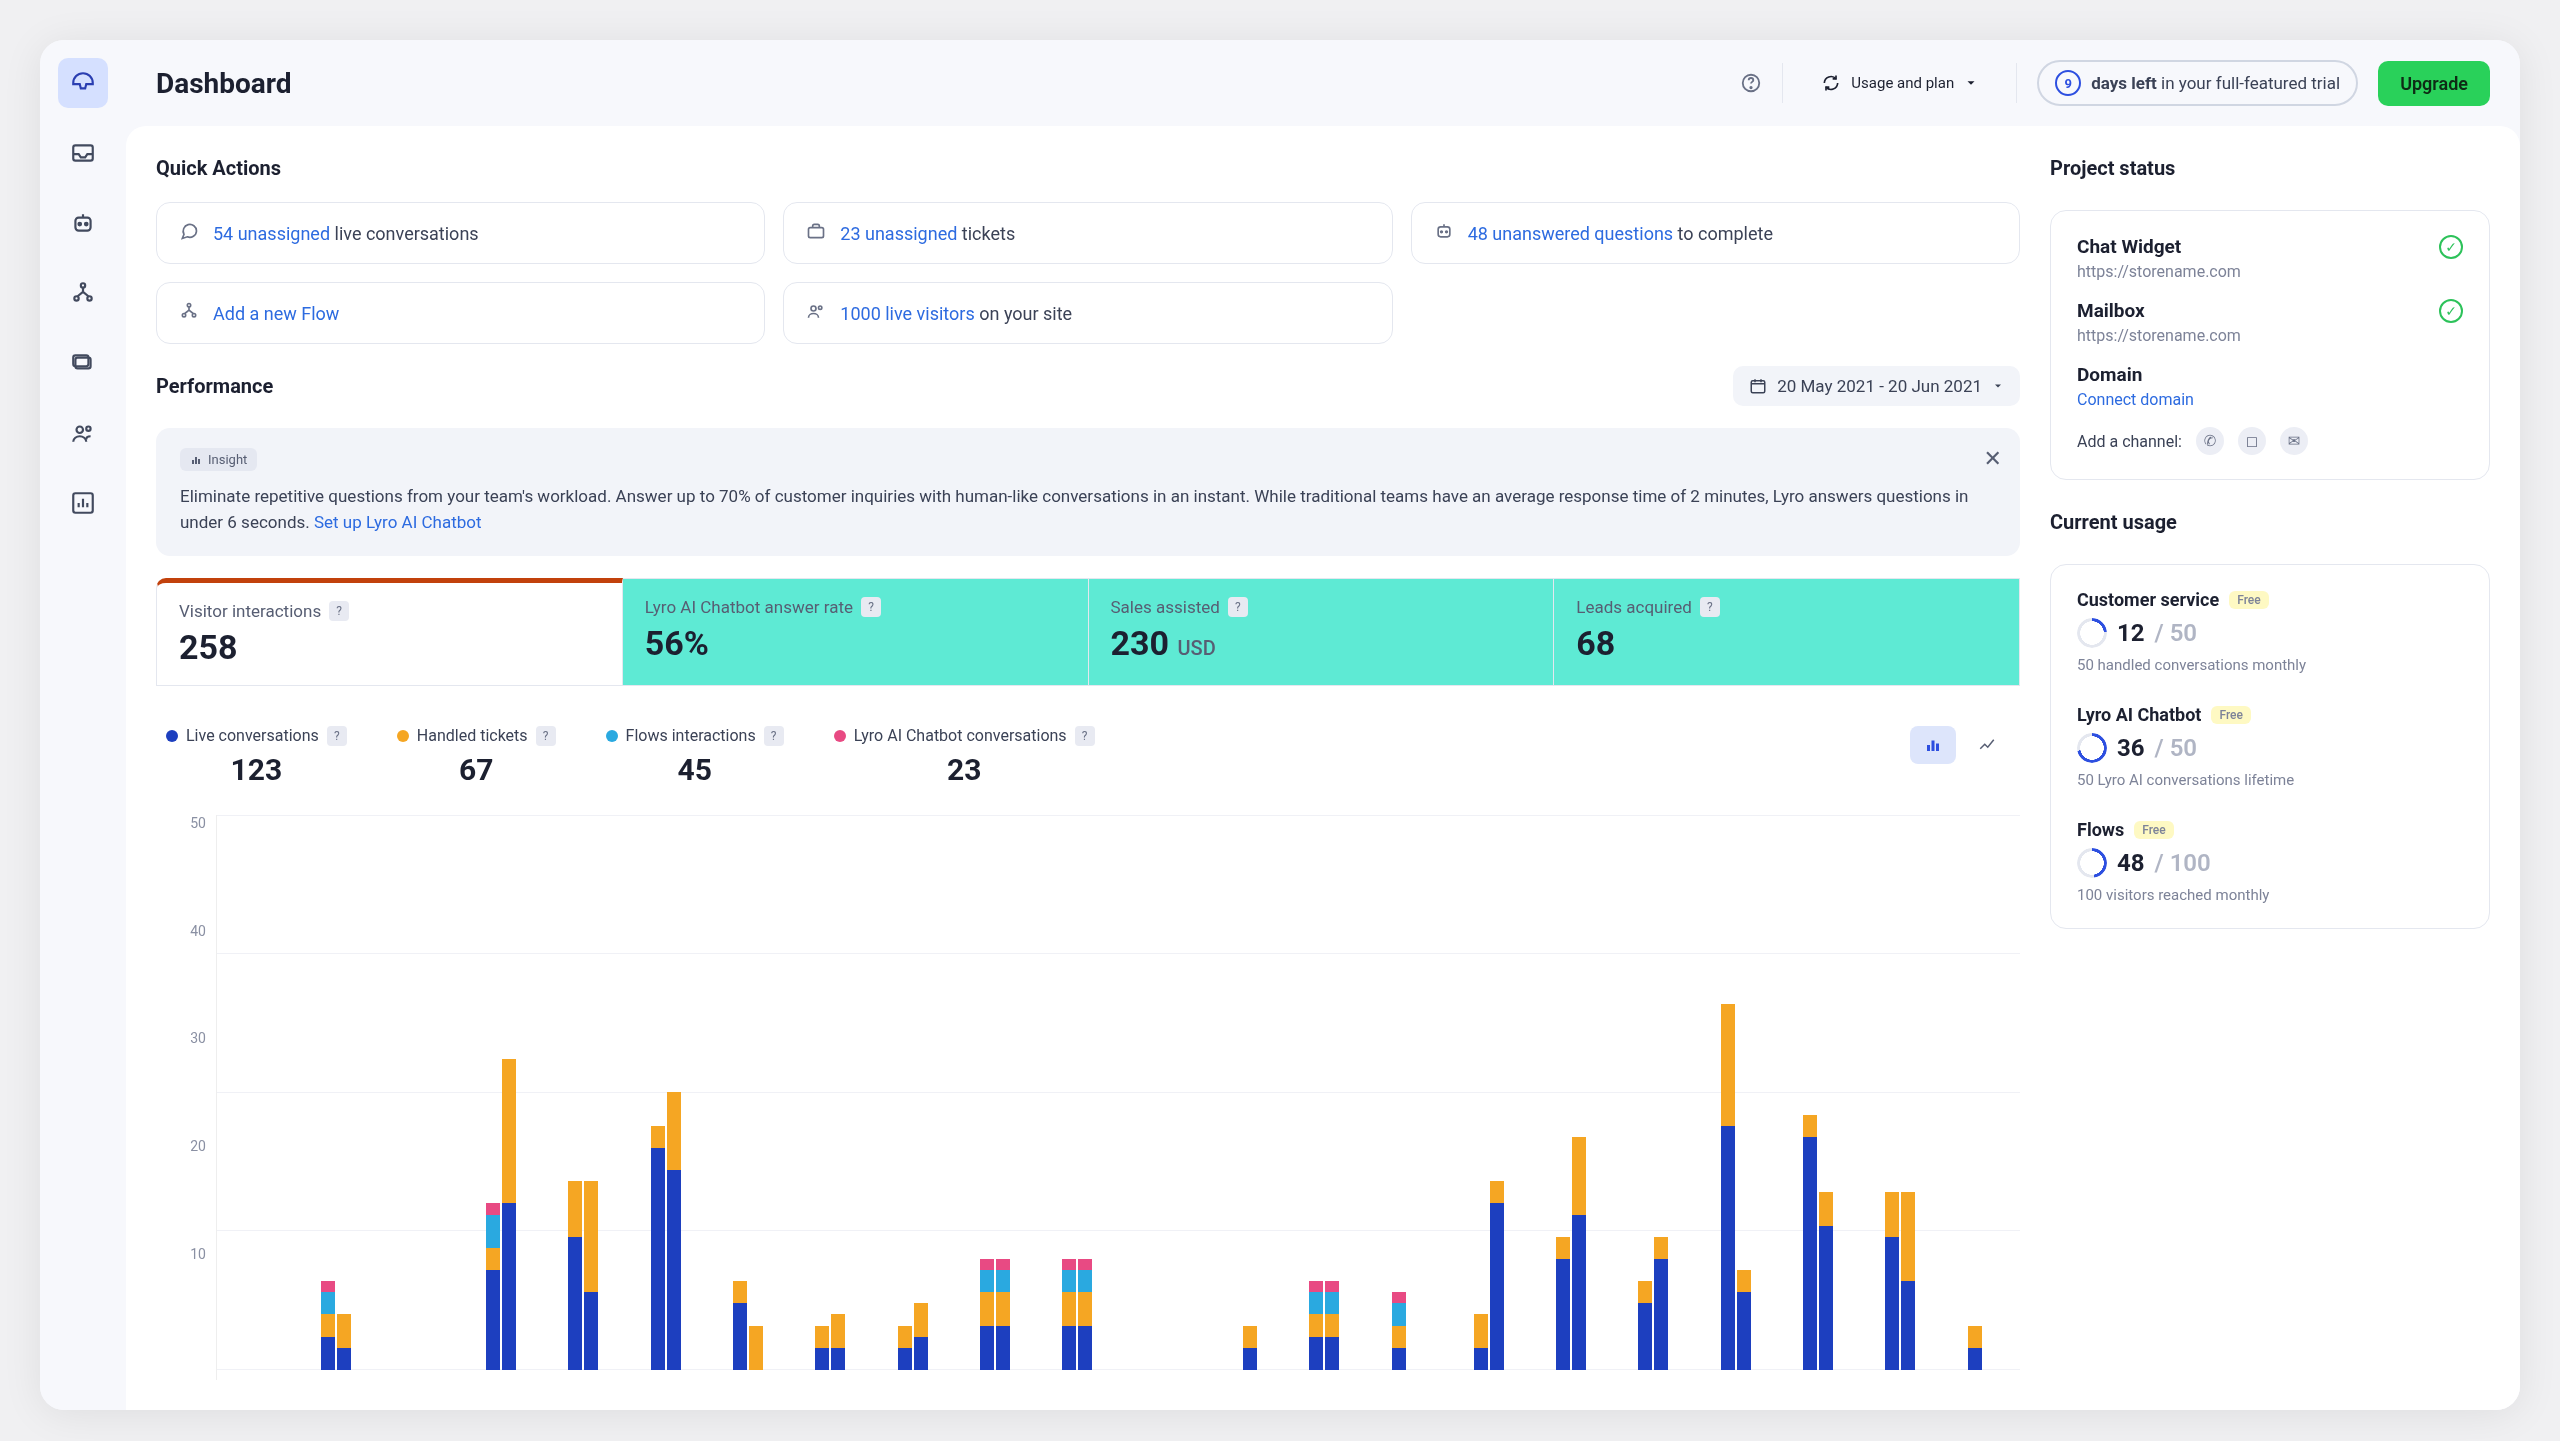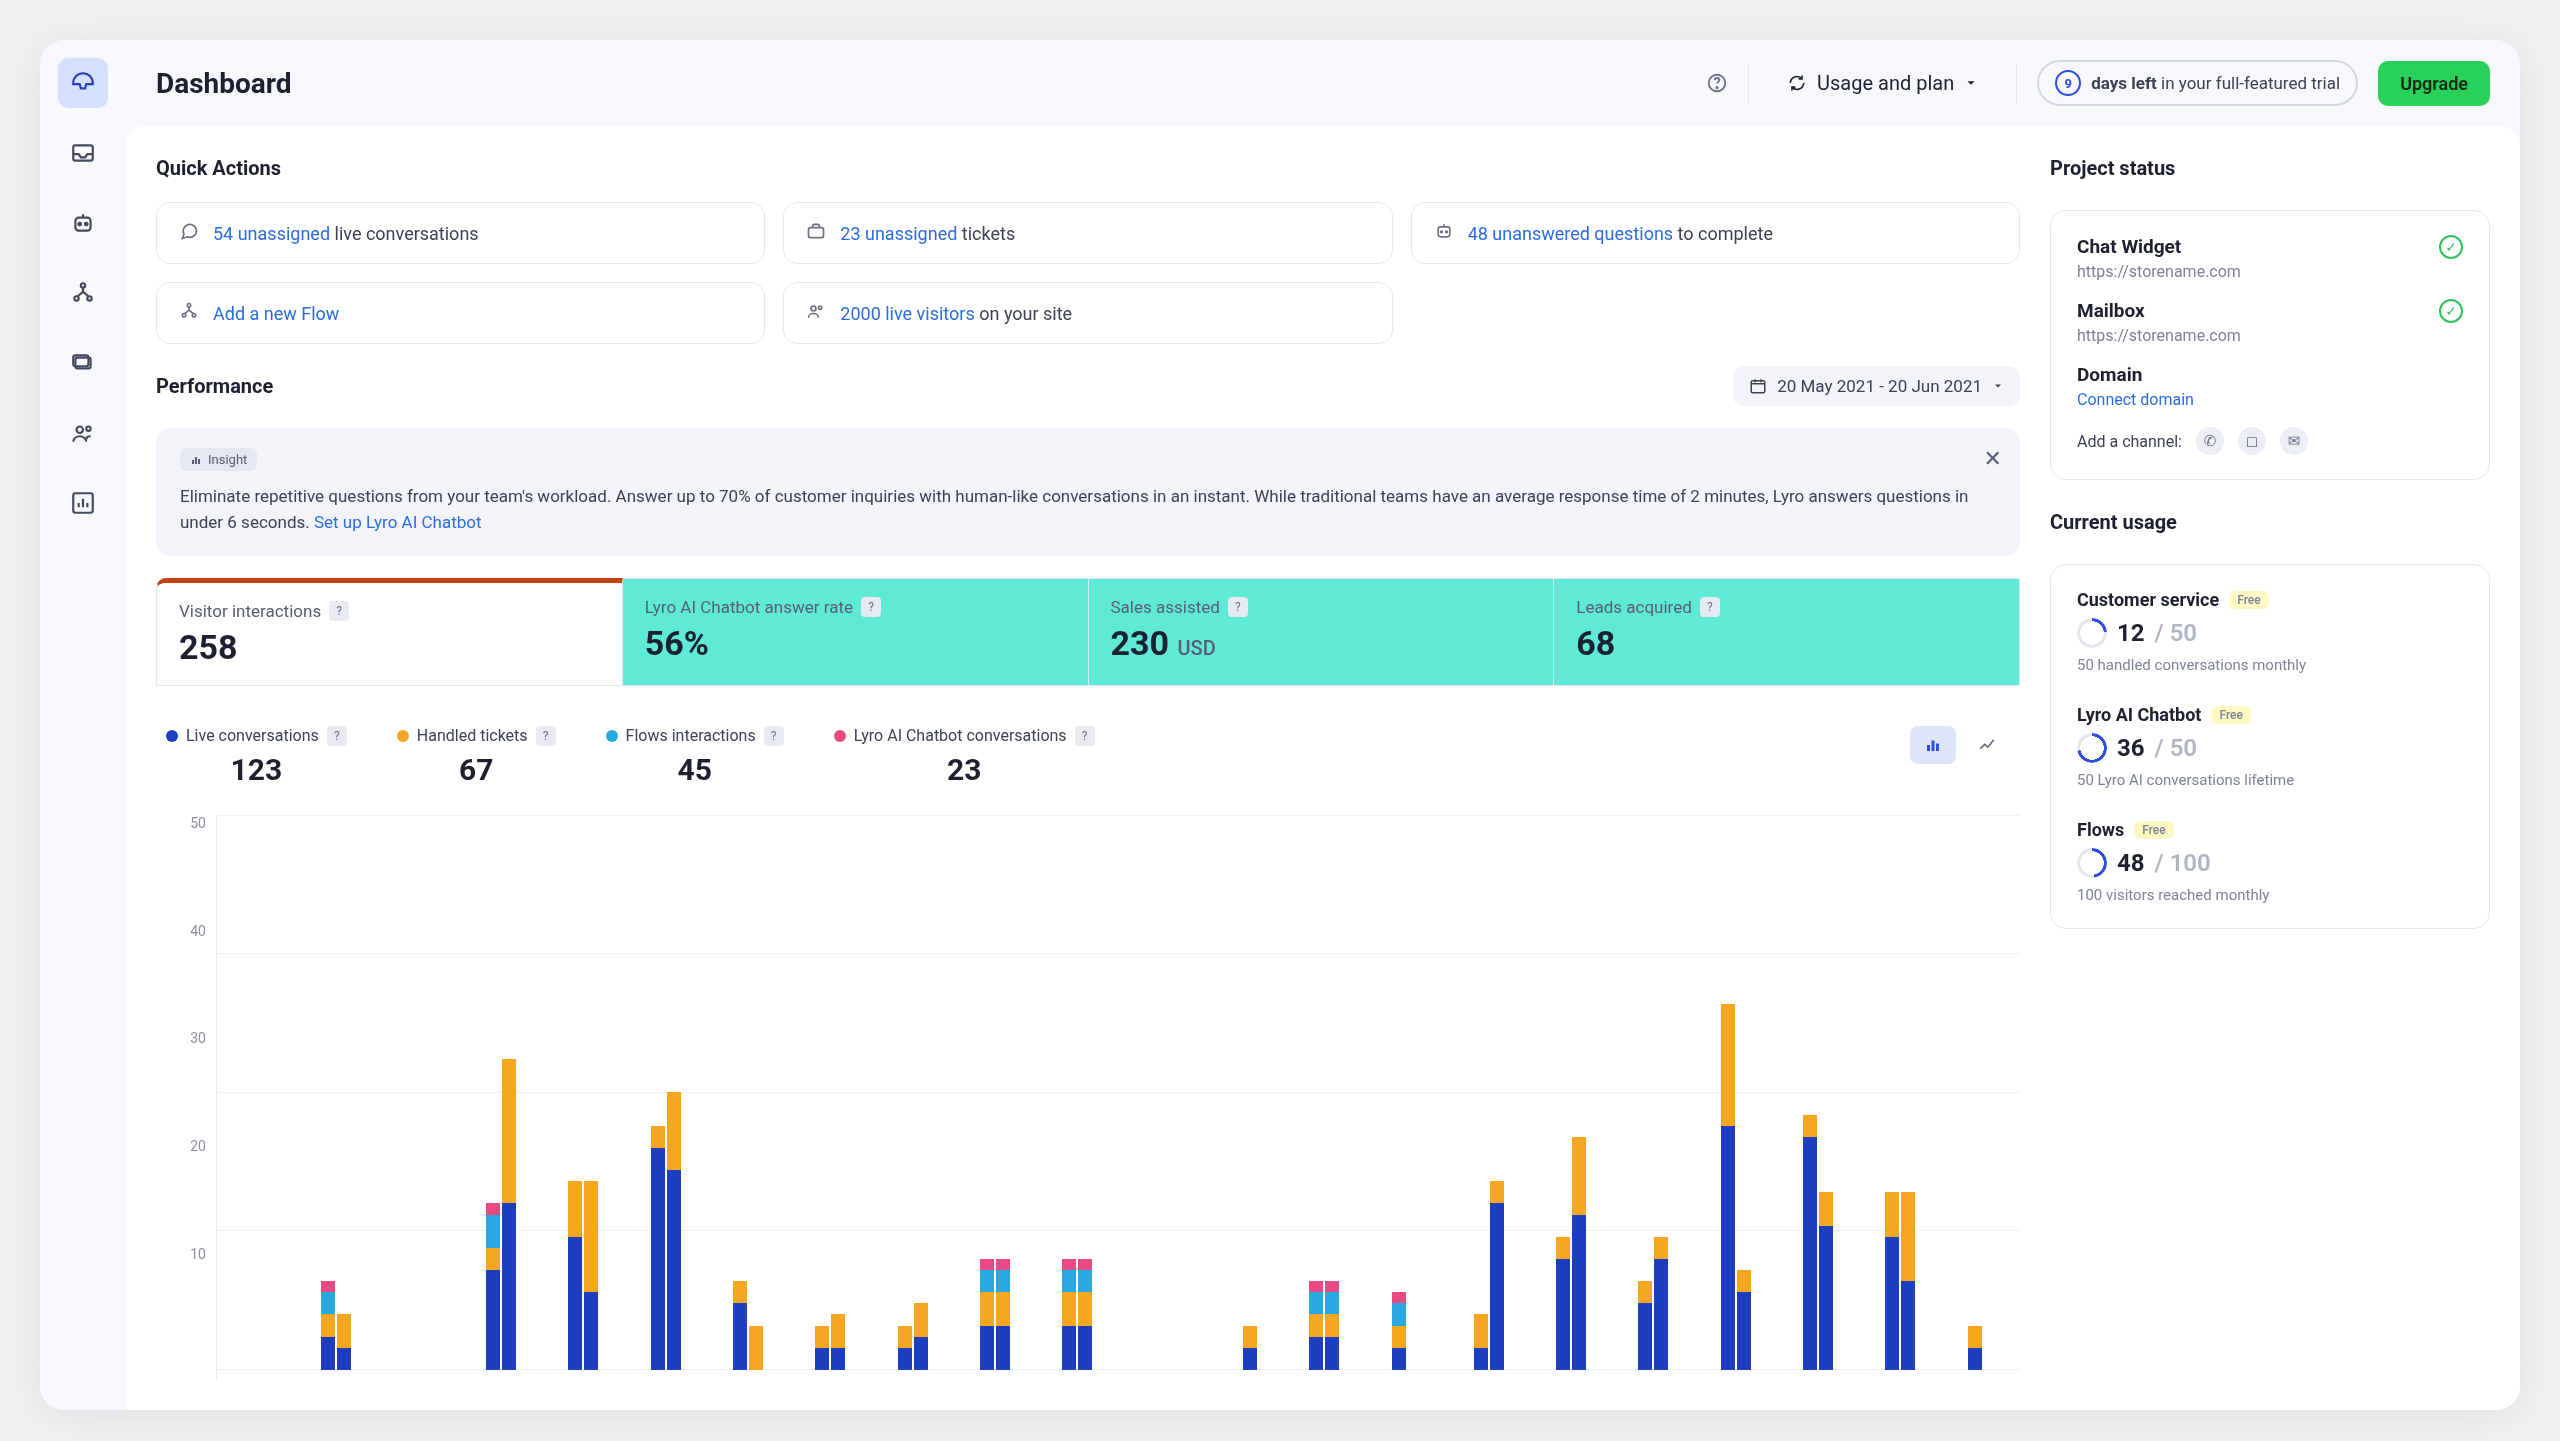--- a/index.html
+++ b/index.html
@@ -6,21 +6,21 @@
 body { background: #f0f0f2; padding: 40px; }
 .app-window { background: #f7f8fc; border-radius: 24px; overflow: hidden; display: flex; height: 1370px; box-shadow: 0 4px 40px rgba(0,0,0,0.08); }
 .sidebar { width: 86px; background: #f7f8fc; display: flex; flex-direction: column; align-items: center; padding-top: 18px; gap: 20px; }
 .sidebar-item { width: 50px; height: 50px; display: flex; align-items: center; justify-content: center; border-radius: 10px; cursor: pointer; color: #424a5e; }
 .sidebar-item.active { background: #d5e0ff; color: #2a3eb1; }
 .sidebar-item svg { width: 26px; height: 26px; }
 .main { flex: 1; background: #f7f8fc; display: flex; flex-direction: column; }
 .topbar { height: 86px; display: flex; align-items: center; padding: 0 30px; gap: 20px; }
 .page-title { font-size: 28px; font-weight: 700; color: #1c2030; flex: 1; }
 .top-icon { width: 22px; height: 22px; color: #6a7186; cursor: pointer; }
-.usage-plan { display: flex; align-items: center; gap: 10px; font-size: 20px; color: #1c2030; cursor: pointer; padding: 0 18px; }
+.usage-plan { display: flex; align-items: center; gap: 10px; font-size: 15px; color: #1c2030; cursor: pointer; padding: 0 18px; }
 .trial-pill { display: flex; align-items: center; gap: 10px; border: 2px solid #d0d6e2; border-radius: 999px; padding: 8px 16px; font-size: 17px; color: #3b4256; }
 .trial-badge { width: 26px; height: 26px; border: 2px solid #2d4fe0; border-radius: 50%; display: flex; align-items: center; justify-content: center; font-size: 13px; font-weight: 700; color: #2d4fe0; }
 .upgrade-btn { background: #29d15a; color: #0e2b15; border: none; border-radius: 10px; padding: 12px 22px; font-size: 18px; font-weight: 600; cursor: pointer; }
 .content { flex: 1; background: #ffffff; border-radius: 20px 20px 0 0; display: flex; gap: 30px; padding: 30px; overflow: hidden; }
 .left-col { flex: 1; display: flex; flex-direction: column; gap: 22px; min-width: 0; }
 .right-col { width: 440px; display: flex; flex-direction: column; gap: 30px; }
 .section-title { font-size: 20px; font-weight: 700; color: #1c2030; }
 .qa-grid { display: flex; flex-wrap: wrap; gap: 18px; }
 .qa-card { border: 1.5px solid #e4e7ef; border-radius: 14px; padding: 18px 22px; display: flex; align-items: center; gap: 14px; font-size: 18px; color: #3b4256; cursor: pointer; width: calc(33.333% - 12px); min-width: 420px; }
 .qa-card .link { color: #2d6be0; }
@@ -191,21 +191,21 @@
                   <path d="M12 7v4M12 11l-5 4M12 11l5 4"></path>
                 </svg></span>
               <span><span class="link">Add a new Flow</span><span></span></span>
             </div>
             <div class="qa-card">
               <span class="qa-icon"><svg width="20" height="20" viewBox="0 0 24 24" fill="none" stroke="currentColor" stroke-width="2">
                   <circle cx="9" cy="9" r="3"></circle>
                   <path d="M3 20c0-3 3-5 6-5s6 2 6 5"></path>
                   <circle cx="17" cy="8" r="2"></circle>
                 </svg></span>
-              <span><span class="link">2000 live visitors</span><span> on your site</span></span>
+              <span><span class="link">1000 live visitors</span><span> on your site</span></span>
             </div>
           </div>
 
         <div class="perf-header">
           <div class="section-title">Performance</div>
           <div class="date-picker">
             <svg width="18" height="18" viewBox="0 0 24 24" fill="none" stroke="currentColor" stroke-width="2">
                 <rect x="3" y="5" width="18" height="16" rx="2"></rect>
                 <path d="M3 9h18M8 3v4M16 3v4"></path>
               </svg>

